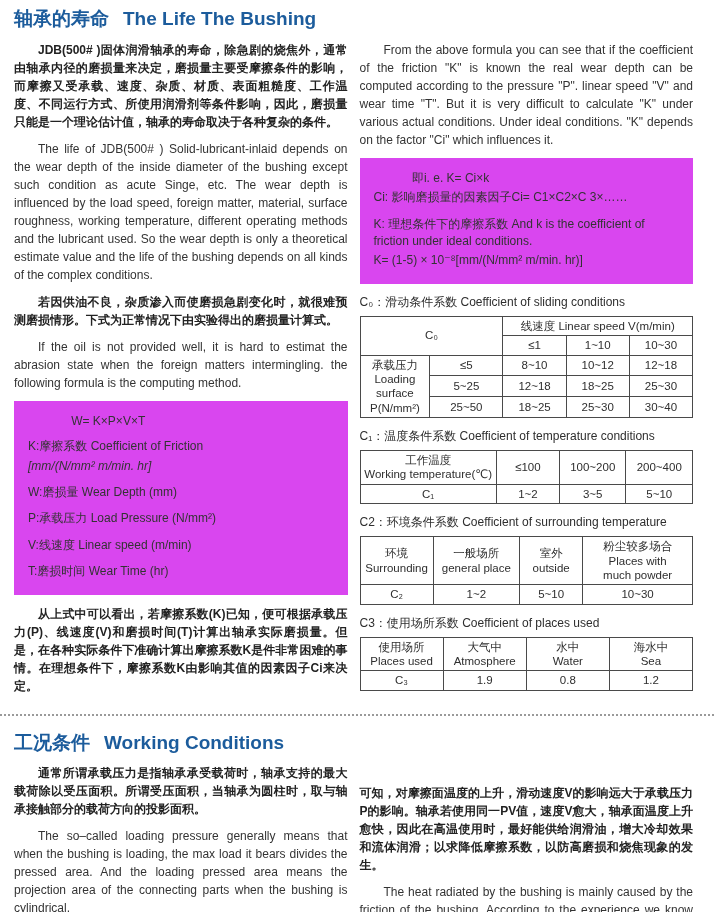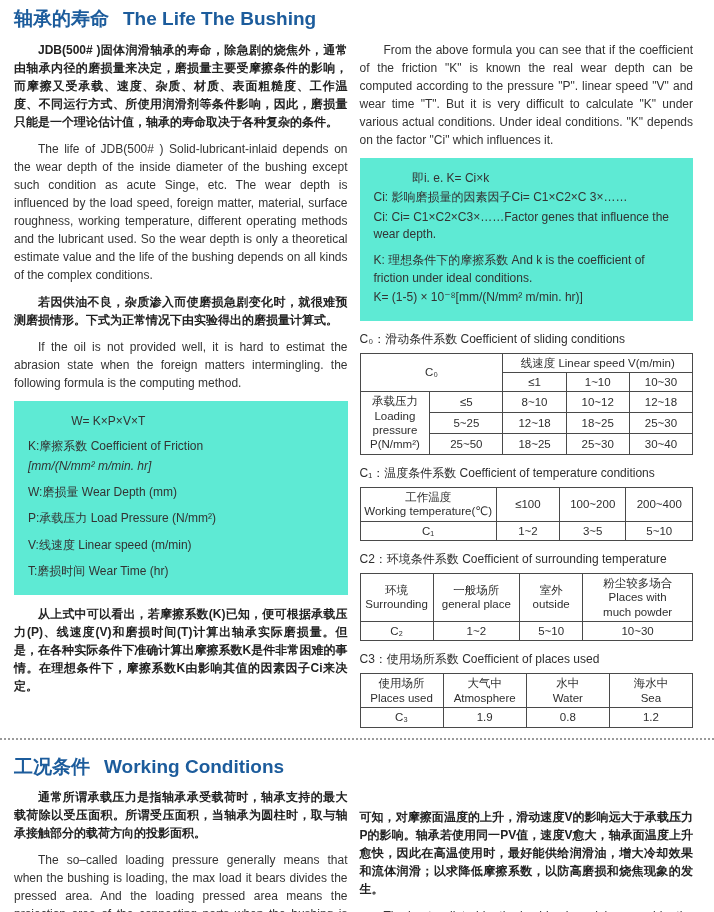--- a/index.html
+++ b/index.html
@@ -10,21 +10,21 @@
     -webkit-font-smoothing:antialiased;
   }
   .page{padding:4px 21px 0 14px;}
   .sec-title{margin:4px 0 10px 0;font-size:19px;font-weight:bold;color:#1c5c9c;line-height:1.2;}
   .sec-title .t-cn{margin-right:14px;}
   .cols{display:flex;gap:12px;align-items:flex-start;}
   .col{flex:1;min-width:0;}
   p{margin:0 0 9px 0;font-size:12px;line-height:1.5;text-align:justify;text-indent:2em;}
   p.cn{font-weight:600;color:#222;}
   p.en{font-weight:normal;color:#333;}
-  .graybox{background:#5eead4;margin:6px 0 10px 0;padding:12px 14px;font-size:12px;line-height:1.45;color:#333;}
+  .graybox{background:#d946ef;margin:6px 0 10px 0;padding:12px 14px;font-size:12px;line-height:1.45;color:#333;}
   .graybox .fline{margin:0 0 2px 0;}
   .graybox .gap{margin-top:9px;}
   .graybox .indent{text-indent:3.2em;}
   .formula-box .formula{text-indent:3.6em;margin-bottom:8px;}
   .tbl-title{font-size:12px;color:#2e2e2e;margin:10px 0 5px 0;}
   table.tbl{border-collapse:collapse;width:100%;table-layout:fixed;}
   table.tbl td{border:1px solid #4a4a4a;text-align:center;vertical-align:middle;
     font-size:11.5px;line-height:1.25;padding:2px 3px;color:#2e2e2e;}
   table.tbl td span{display:block;}
   .dotted-divider{border-top:2px dotted #9a9a9a;margin:10px 0 8px 0;width:100%;}
@@ -61,21 +61,20 @@
 
       <p class="cn">从上式中可以看出，若摩擦系数(K)已知，便可根据承载压力(P)、线速度(V)和磨损时间(T)计算出轴承实际磨损量。但是，在各种实际条件下准确计算出摩擦系数K是件非常困难的事情。在理想条件下，摩擦系数K由影响其值的因素因子Ci来决定。</p>
     </div>
 
     <div class="col">
       <p class="en">From the above formula you can see that if the coefficient of the friction "K" is known the real wear depth can be computed according to the pressure "P". linear speed "V" and wear time "T". But it is very difficult to calculate "K" under various actual conditions. Under ideal conditions. "K" depends on the factor "Ci" which influences it.</p>
 
       <div class="graybox factor-box">
         <div class="fline indent">即i. e. K= Ci×k</div>
         <div class="fline">Ci: 影响磨损量的因素因子Ci= C1×C2×C 3×……</div>
-        <div class="fline">Ci: Ci= C1×C2×C3×……Factor genes that influence the wear depth.</div>
         <div class="fline gap">K: 理想条件下的摩擦系数 And k is the coefficient of friction under ideal conditions.</div>
         <div class="fline">K= (1-5) × 10⁻⁸[mm/(N/mm² m/min. hr)]</div>
       </div>
 
       <div class="tbl-title">C₀：滑动条件系数 Coefficient of sliding conditions</div>
       <table class="tbl">
         <colgroup>
             <col style="width:21%">
             <col style="width:22%">
             <col style="width:19%">
@@ -89,21 +88,21 @@
         </tr>
         <tr>
           <td>≤1</td>
           <td>1~10</td>
           <td>10~30</td>
         </tr>
         <tr>
           <td rowspan="3">
             <span>承载压力</span>
             <span>Loading</span>
-            <span>pressure</span>
+            <span>surface</span>
             <span>P(N/mm²)</span>
           </td>
           <td>≤5</td>
           <td>8~10</td>
           <td>10~12</td>
           <td>12~18</td>
         </tr>
         <tr>
           <td>5~25</td>
           <td>12~18</td>

